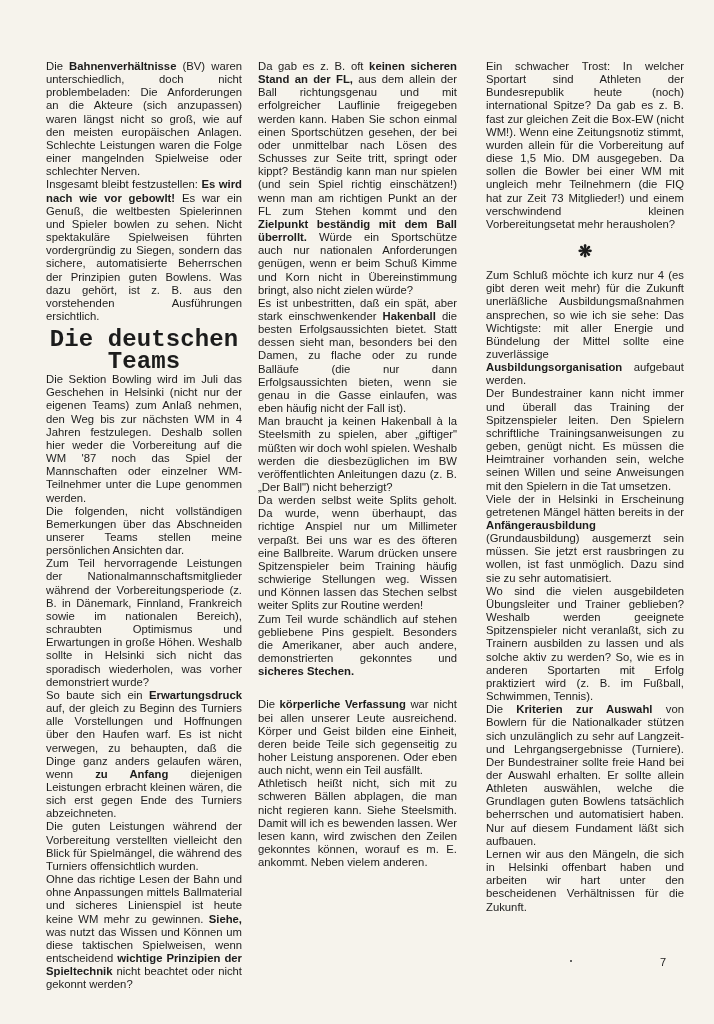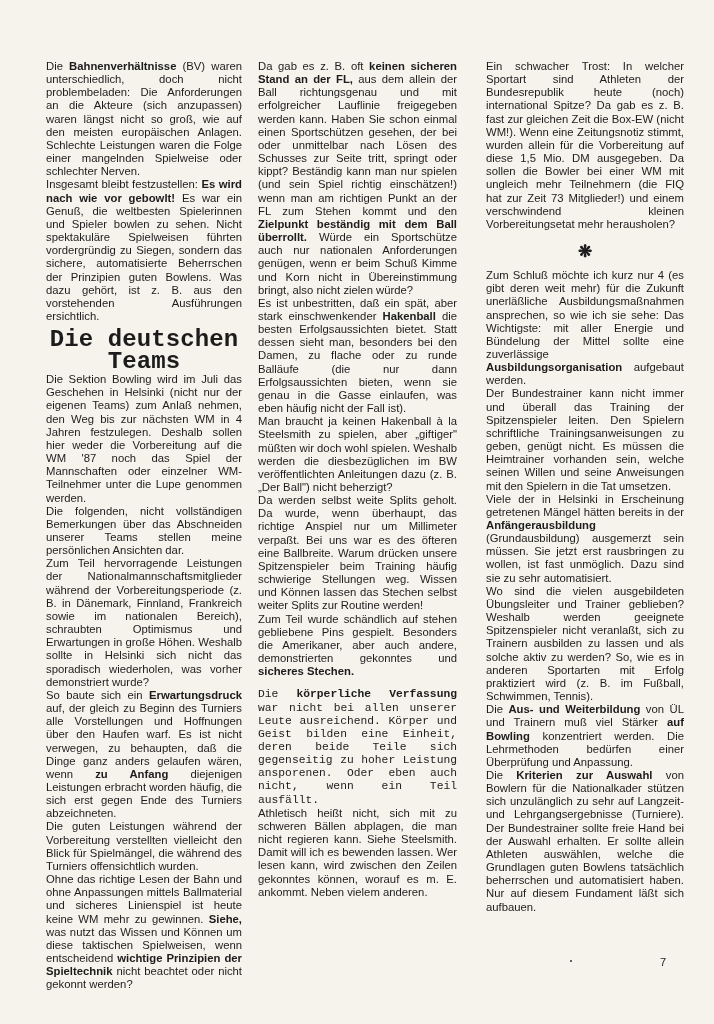--- a/index.html
+++ b/index.html
@@ -14,59 +14,59 @@
   .col {
     position: absolute; top: 60px;
     font-size: 11.3px; line-height: 13.15px;
     text-align: justify; hyphens: manual;
   }
   .c1 { left: 46px; width: 196px; }
   .c2 { left: 258px; width: 199px; }
   .c3 { left: 486px; width: 198px; }
   .col p { margin: 0; }
   .col p.gap { }
-  .col p.gap2 { margin-top: 10px; font-family: Liberation Mono, monospace; }
+  .col p.gap2 { margin-top: 20px; }
   b { font-weight: bold; }
   h2 {
     margin: 6px 0 0 0; font-size: 24px; line-height: 22px;
     font-weight: bold; text-align: center; letter-spacing: 0.1px; font-family: Liberation Mono, monospace;
   }
   .ornament { text-align: center; font-size: 17px; font-weight: bold; margin: 12px 0 8px 0; line-height: 18px; }
   .pagenum { position: absolute; left: 660px; top: 956px; font-size: 11px; }
   .dot { position: absolute; left: 570px; top: 960px; width: 2px; height: 2px; background: #333; border-radius: 1px; }
 </style>
 </head>
 <body>
 
 <div class="page">
   <div class="col c1">
       <p><span>Die </span><b>Bahnenverhältnisse</b><span> (BV) waren unterschiedlich, doch nicht problembeladen: Die Anforderungen an die Akteure (sich anzupassen) waren längst nicht so groß, wie auf den meisten europäischen Anlagen. Schlechte Leistungen waren die Folge einer mangelnden Spielweise oder schlechter Nerven.</span></p>
       <p class="gap"><span>Insgesamt bleibt festzustellen: </span><b>Es wird nach wie vor gebowlt!</b><span> Es war ein Genuß, die weltbesten Spielerinnen und Spieler bowlen zu sehen. Nicht spektakuläre Spielweisen führten vordergründig zu Siegen, sondern das sichere, automatisierte Beherrschen der Prinzipien guten Bowlens. Was dazu gehört, ist z. B. aus den vorstehenden Ausführungen ersichtlich.</span></p>
       <h2>Die deutschen Teams</h2>
       <p><span>Die Sektion Bowling wird im Juli das Geschehen in Helsinki (nicht nur der eigenen Teams) zum Anlaß nehmen, den Weg bis zur nächsten WM in 4 Jahren festzulegen. Deshalb sollen hier weder die Vorbereitung auf die WM '87 noch das Spiel der Mannschaften oder einzelner WM-Teilnehmer unter die Lupe genommen werden.</span></p>
       <p class="gap"><span>Die folgenden, nicht vollständigen Bemerkungen über das Abschneiden unserer Teams stellen meine persönlichen Ansichten dar.</span></p>
       <p class="gap"><span>Zum Teil hervorragende Leistungen der Nationalmannschaftsmitglieder während der Vorbereitungsperiode (z. B. in Dänemark, Finnland, Frankreich sowie im nationalen Bereich), schraubten Optimismus und Erwartungen in große Höhen. Weshalb sollte in Helsinki sich nicht das sporadisch wiederholen, was vorher demonstriert wurde?</span></p>
-      <p class="gap"><span>So baute sich ein </span><b>Erwartungsdruck</b><span> auf, der gleich zu Beginn des Turniers alle Vorstellungen und Hoffnungen über den Haufen warf. Es ist nicht verwegen, zu behaupten, daß die Dinge ganz anders gelaufen wären, wenn </span><b>zu Anfang</b><span> diejenigen Leistungen erbracht worden häufig, die sich erst gegen Ende des Turniers abzeichneten.</span></p>
+      <p class="gap"><span>So baute sich ein </span><b>Erwartungsdruck</b><span> auf, der gleich zu Beginn des Turniers alle Vorstellungen und Hoffnungen über den Haufen warf. Es ist nicht verwegen, zu behaupten, daß die Dinge ganz anders gelaufen wären, wenn </span><b>zu Anfang</b><span> diejenigen Leistungen erbracht kleinen wären, die sich erst gegen Ende des Turniers abzeichneten.</span></p>
       <p class="gap"><span>Die guten Leistungen während der Vorbereitung verstellten vielleicht den Blick für Spielmängel, die während des Turniers offensichtlich wurden.</span></p>
       <p class="gap"><span>Ohne das richtige Lesen der Bahn und ohne Anpassungen mittels Ballmaterial und sicheres Linienspiel ist heute keine WM mehr zu gewinnen. </span><b>Siehe,</b><span> was nutzt das Wissen und Können um diese taktischen Spielweisen, wenn entscheidend </span><b>wichtige Prinzipien der Spieltechnik</b><span> nicht beachtet oder nicht gekonnt werden?</span></p>
     </div>
   <div class="col c2">
       <p><span>Da gab es z. B. oft </span><b>keinen sicheren Stand an der FL,</b><span> aus dem allein der Ball richtungsgenau und mit erfolgreicher Lauflinie freigegeben werden kann. Haben Sie schon einmal einen Sportschützen gesehen, der bei oder unmittelbar nach Lösen des Schusses zur Seite tritt, springt oder kippt? Beständig kann man nur spielen (und sein Spiel richtig einschätzen!) wenn man am richtigen Punkt an der FL zum Stehen kommt und den </span><b>Zielpunkt beständig mit dem Ball überrollt.</b><span> Würde ein Sportschütze auch nur nationalen Anforderungen genügen, wenn er beim Schuß Kimme und Korn nicht in Übereinstimmung bringt, also nicht zielen würde?</span></p>
       <p class="gap"><span>Es ist unbestritten, daß ein spät, aber stark einschwenkender </span><b>Hakenball</b><span> die besten Erfolgsaussichten bietet. Statt dessen sieht man, besonders bei den Damen, zu flache oder zu runde Balläufe (die nur dann Erfolgsaussichten bieten, wenn sie genau in die Gasse einlaufen, was eben häufig nicht der Fall ist).</span></p>
       <p class="gap"><span>Man braucht ja keinen Hakenball à la Steelsmith zu spielen, aber „giftiger" müßten wir doch wohl spielen. Weshalb werden die diesbezüglichen im BW veröffentlichten Anleitungen dazu (z. B. „Der Ball") nicht beherzigt?</span></p>
       <p class="gap"><span>Da werden selbst weite Splits geholt. Da wurde, wenn überhaupt, das richtige Anspiel nur um Millimeter verpaßt. Bei uns war es des öfteren eine Ballbreite. Warum drücken unsere Spitzenspieler beim Training häufig schwierige Stellungen weg. Wissen und Können lassen das Stechen selbst weiter Splits zur Routine werden!</span></p>
       <p class="gap"><span>Zum Teil wurde schändlich auf stehen gebliebene Pins gespielt. Besonders die Amerikaner, aber auch andere, demonstrierten gekonntes und </span><b>sicheres Stechen.</b></p>
       <p class="gap2"><span>Die </span><b>körperliche Verfassung</b><span> war nicht bei allen unserer Leute ausreichend. Körper und Geist bilden eine Einheit, deren beide Teile sich gegenseitig zu hoher Leistung ansporenen. Oder eben auch nicht, wenn ein Teil ausfällt.</span></p>
       <p class="gap"><span>Athletisch heißt nicht, sich mit zu schweren Bällen abplagen, die man nicht regieren kann. Siehe Steelsmith. Damit will ich es bewenden lassen. Wer lesen kann, wird zwischen den Zeilen gekonntes können, worauf es m. E. ankommt. Neben vielem anderen.</span></p>
     </div>
   <div class="col c3">
       <p><span>Ein schwacher Trost: In welcher Sportart sind Athleten der Bundesrepublik heute (noch) international Spitze? Da gab es z. B. fast zur gleichen Zeit die Box-EW (nicht WM!). Wenn eine Zeitungsnotiz stimmt, wurden allein für die Vorbereitung auf diese 1,5 Mio. DM ausgegeben. Da sollen die Bowler bei einer WM mit ungleich mehr Teilnehmern (die FIQ hat zur Zeit 73 Mitglieder!) und einem verschwindend kleinen Vorbereitungsetat mehr herausholen?</span></p>
       <div class="ornament">❋</div>
       <p><span>Zum Schluß möchte ich kurz nur 4 (es gibt deren weit mehr) für die Zukunft unerläßliche Ausbildungsmaßnahmen ansprechen, so wie ich sie sehe: Das Wichtigste: mit aller Energie und Bündelung der Mittel sollte eine zuverlässige </span><b>Ausbildungsorganisation</b><span> aufgebaut werden.</span></p>
       <p class="gap"><span>Der Bundestrainer kann nicht immer und überall das Training der Spitzenspieler leiten. Den Spielern schriftliche Trainingsanweisungen zu geben, genügt nicht. Es müssen die Heimtrainer vorhanden sein, welche seinen Willen und seine Anweisungen mit den Spielern in die Tat umsetzen.</span></p>
       <p class="gap"><span>Viele der in Helsinki in Erscheinung getretenen Mängel hätten bereits in der </span><b>Anfängerausbildung</b><span> (Grundausbildung) ausgemerzt sein müssen. Sie jetzt erst rausbringen zu wollen, ist fast unmöglich. Dazu sind sie zu sehr automatisiert.</span></p>
       <p class="gap"><span>Wo sind die vielen ausgebildeten Übungsleiter und Trainer geblieben? Weshalb werden geeignete Spitzenspieler nicht veranlaßt, sich zu Trainern ausbilden zu lassen und als solche aktiv zu werden? So, wie es in anderen Sportarten mit Erfolg praktiziert wird (z. B. im Fußball, Schwimmen, Tennis).</span></p>
-      <p class="gap"><span>Die </span><b>Aus- und Weiterbildung</b><span> von ÜL und Trainern muß viel Stärker </span><b>auf Bowling</b><span> konzentriert werden. Die Lehrmethoden bedürfen einer Überprüfung und Anpassung.</span></p>
       <p class="gap"><span>Die </span><b>Kriterien zur Auswahl</b><span> von Bowlern für die Nationalkader stützen sich unzulänglich zu sehr auf Langzeit- und Lehrgangsergebnisse (Turniere). Der Bundestrainer sollte freie Hand bei der Auswahl erhalten. Er sollte allein Athleten auswählen, welche die Grundlagen guten Bowlens tatsächlich beherrschen und automatisiert haben. Nur auf diesem Fundament läßt sich aufbauen.</span></p>
+      <p class="gap"><span>Lernen wir aus den Mängeln, die sich in Helsinki offenbart haben und arbeiten wir hart unter den bescheidenen Verhältnissen für die Zukunft.</span></p>
     </div>
   <div class="dot"></div>
   <div class="pagenum">7</div>
 </div>
 
 </body></html>

